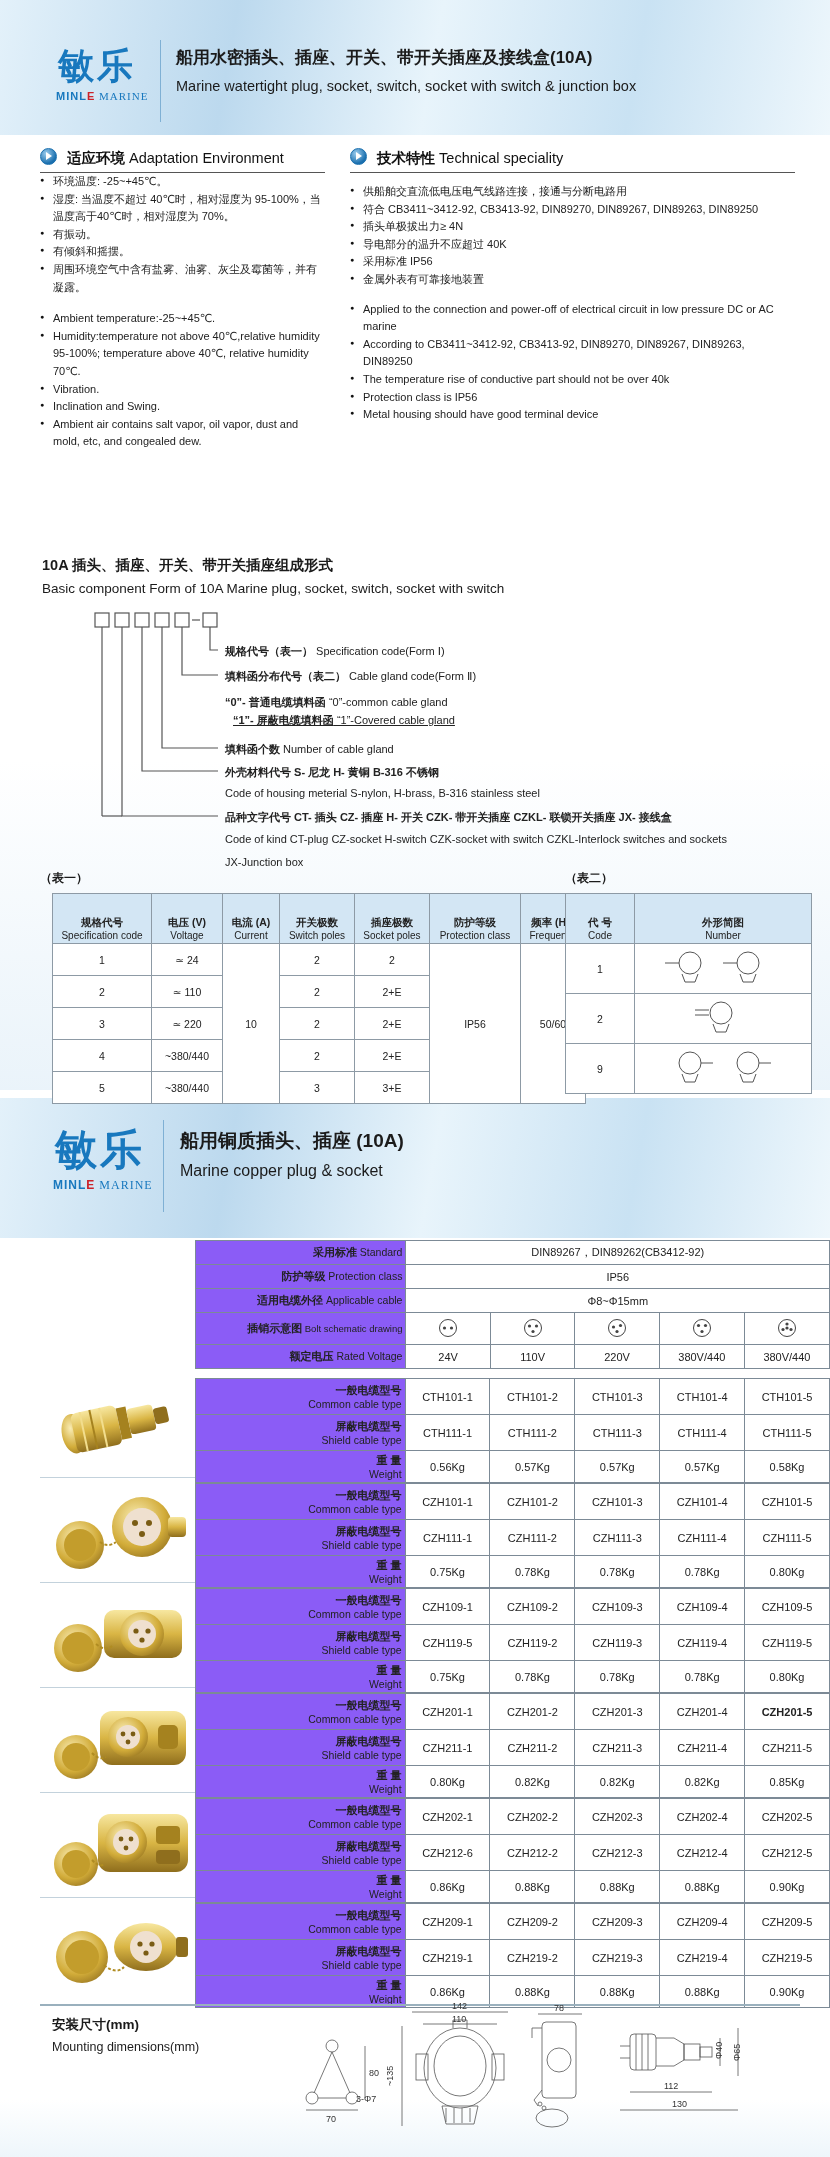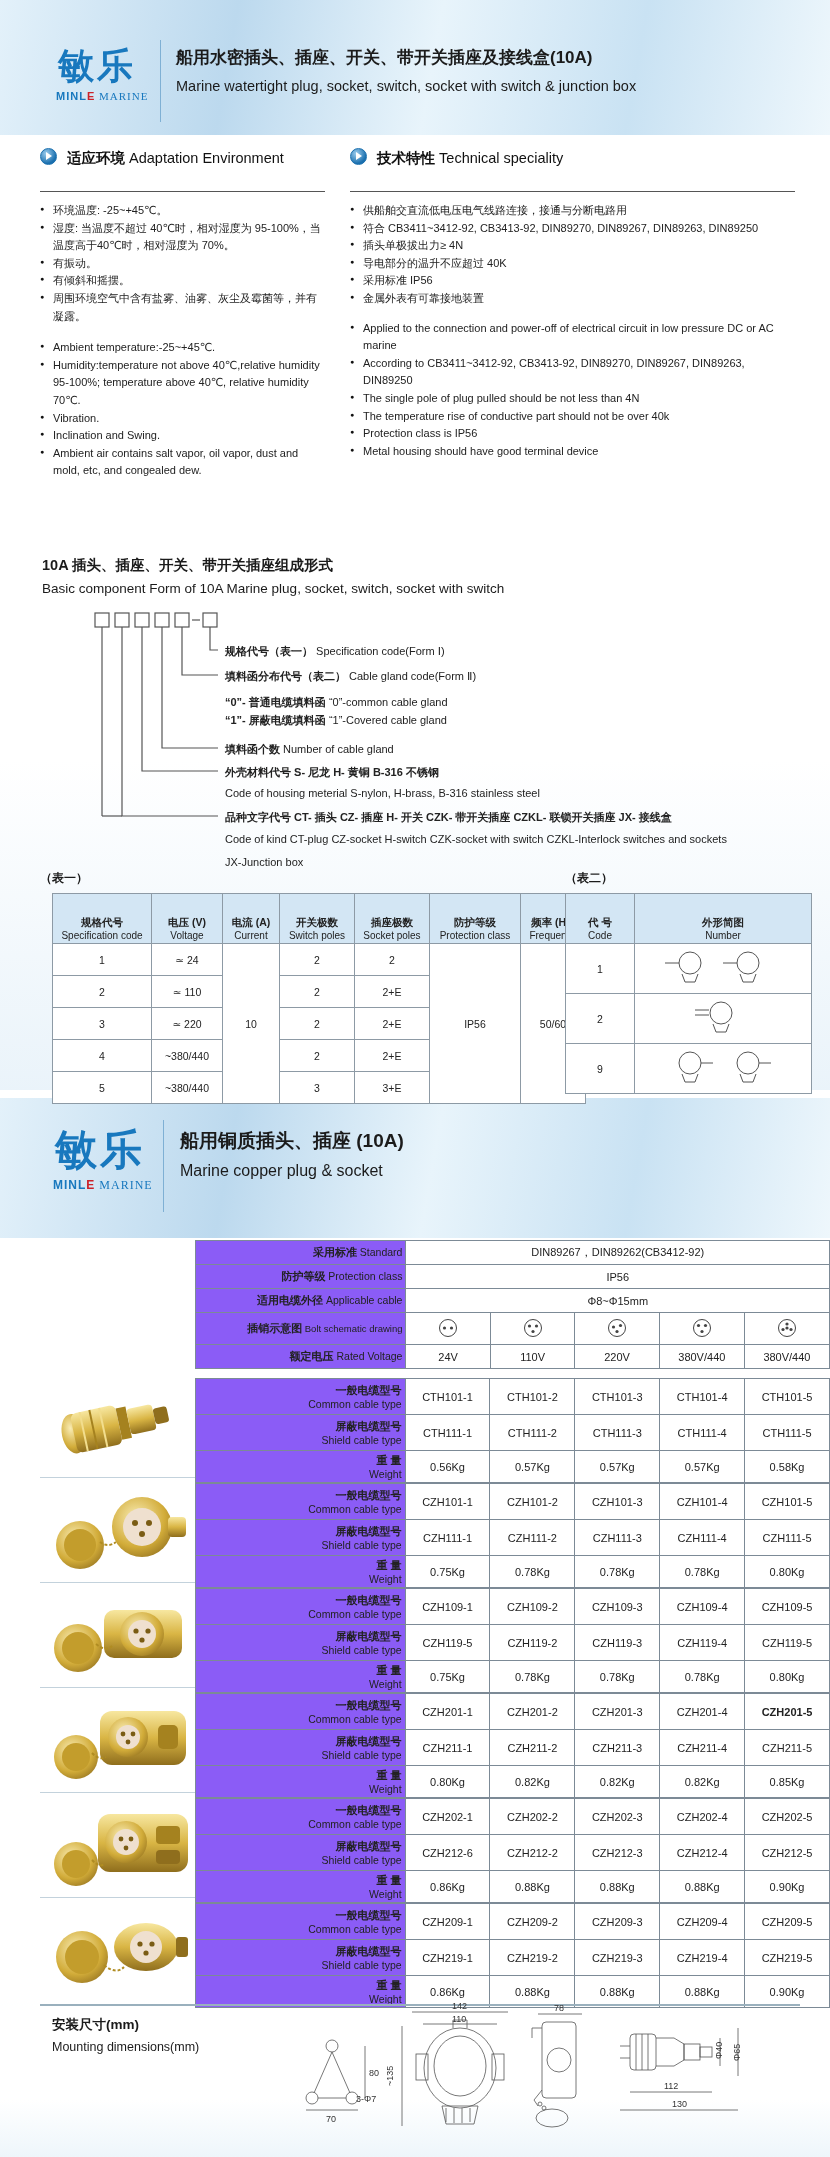--- a/index.html
+++ b/index.html
@@ -9,21 +9,21 @@
   .band{background:
       linear-gradient(100deg,#e3f1fa 0%,#bcd9ee 28%,#e8f4fb 52%,#c9e2f3 76%,#eef7fc 100%);}
   .wash{background:linear-gradient(180deg,rgba(255,255,255,0) 0%,#e9f3fa 55%,#d9eaf6 100%);opacity:.55;}
   .vdiv{width:1px;background:#7fb0d4;}
   .logo-cn{font-weight:bold;color:#1878be;letter-spacing:3px;}
   .logo-sub{font-weight:bold;color:#1878be;letter-spacing:1px;}
   .logo-sub .red{color:#cc2229;}
   .logo-sub .thin{font-weight:normal;color:#1878be;font-family:Liberation Serif, serif;}
   .t-cn{font-weight:bold;color:#1b1b1b;}
   .t-en{color:#1b1b1b;}
-  .sec-head{font-size:14.5px;color:#111;border-bottom:1px solid #555;padding-bottom:23px;}
+  .sec-head{font-size:14.5px;color:#111;border-bottom:1px solid #555;padding-bottom:4px;}
   .sec-head .cn{font-weight:bold;}
   .sec-icon{display:inline-block;width:15px;height:15px;border-radius:50%;
       background:radial-gradient(circle at 35% 30%,#9ccdee,#1a6fae 70%);position:relative;
       vertical-align:-2px;margin-right:6px;border:1px solid #1a6fae;}
   .sec-icon::after{content:"";position:absolute;left:5px;top:3px;
       border-left:6px solid #fff;border-top:4.5px solid transparent;border-bottom:4.5px solid transparent;}
   ul.bl{list-style:none;margin:0;padding:0;}
   ul.bl li{position:relative;padding-left:13px;font-size:11px;line-height:1.6;color:#222;}
   ul.bl li::before{content:"●";position:absolute;left:0;top:1px;font-size:7px;color:#111;}
   table{border-collapse:collapse;}
@@ -75,21 +75,21 @@
   <div class="abs t-cn" style="left:176px;top:16px;width:640px;font-size:17px;">船用水密插头、插座、开关、带开关插座及接线盒(10A)</div>
   <div class="abs t-en" style="left:176px;top:48px;width:640px;font-size:14.5px;">Marine watertight plug, socket, switch, socket with switch &amp; junction box</div>
 </div>
 
 <div class="abs" style="left:40px;top:148px;width:285px;">
   <div class="sec-head">
     <span class="sec-icon"></span>
     <span class="cn">适应环境</span>
     <span>Adaptation Environment</span>
   </div>
-  <ul class="bl" style="margin-top:10px;">
+  <ul class="bl" style="">
     <li>环境温度: -25~+45℃。</li>
     <li>湿度: 当温度不超过 40℃时，相对湿度为 95-100%，当温度高于40℃时，相对湿度为 70%。</li>
     <li>有振动。</li>
     <li>有倾斜和摇摆。</li>
     <li>周围环境空气中含有盐雾、油雾、灰尘及霉菌等，并有凝露。</li>
   </ul>
   <ul class="bl" style="margin-top:14px;">
     <li>Ambient temperature:-25~+45℃.</li>
     <li>Humidity:temperature not above 40℃,relative humidity 95-100%; temperature above 40℃, relative humidity 70℃.</li>
     <li>Vibration.</li>
@@ -108,21 +108,20 @@
     <li>供船舶交直流低电压电气线路连接，接通与分断电路用</li>
     <li>符合 CB3411~3412-92, CB3413-92, DIN89270, DIN89267, DIN89263, DIN89250</li>
     <li>插头单极拔出力≥ 4N</li>
     <li>导电部分的温升不应超过 40K</li>
     <li>采用标准 IP56</li>
     <li>金属外表有可靠接地装置</li>
   </ul>
   <ul class="bl" style="margin-top:12px;">
     <li>Applied to the connection and power-off of electrical circuit in low pressure DC or AC marine</li>
     <li>According to CB3411~3412-92, CB3413-92, DIN89270, DIN89267, DIN89263, DIN89250</li>
-    <li>The single pole of plug pulled should be not less than 4N</li>
     <li>The temperature rise of conductive part should not be over 40k</li>
     <li>Protection class is IP56</li>
     <li>Metal housing should have good terminal device</li>
   </ul>
 </div>
 
 <div class="abs" style="left:42px;top:556px;width:740px;">
   <div class="t-cn" style="font-size:14.5px;">10A 插头、插座、开关、带开关插座组成形式</div>
   <div class="t-en" style="font-size:13.5px;margin-top:6px;">Basic component Form of 10A Marine plug, socket, switch, socket with switch</div>
 </div>
@@ -141,21 +140,21 @@
     <polyline points="72,15 72,136 128,136"></polyline>
     <polyline points="52,15 52,159 128,159"></polyline>
     <polyline points="32,15 32,204 128,204"></polyline>
     <line x1="12" y1="15" x2="12" y2="204"></line>
     <line x1="12" y1="204" x2="32" y2="204"></line>
   </g>
 </svg>
 <div class="abs codelab" style="left:225px;top:644px;"><span class="cn">规格代号（表一）</span><span> Specification code(Form Ⅰ)</span></div>
 <div class="abs codelab" style="left:225px;top:669px;"><span class="cn">填料函分布代号（表二）</span><span> Cable gland code(Form Ⅱ)</span></div>
 <div class="abs codelab" style="left:225px;top:695px;"><span class="cn">“0”- 普通电缆填料函</span><span> “0”-common cable gland</span></div>
-<div class="abs codelab" style="left:225px;top:713px;"><span class="cn">“1”- 屏蔽电缆填料函</span><span> “1”-Covered cable gland</span></div>
+<div class="abs codelab" style="left:233px;top:713px;text-decoration:underline;"><span class="cn">“1”- 屏蔽电缆填料函</span><span> “1”-Covered cable gland</span></div>
 <div class="abs codelab" style="left:225px;top:742px;"><span class="cn">填料函个数</span><span> Number of cable gland</span></div>
 <div class="abs codelab" style="left:225px;top:765px;"><span class="cn">外壳材料代号 S- 尼龙 H- 黄铜 B-316 不锈钢</span></div>
 <div class="abs codelab" style="left:225px;top:787px;"><span>Code of housing meterial S-nylon, H-brass, B-316 stainless steel</span></div>
 <div class="abs codelab" style="left:225px;top:810px;"><span class="cn">品种文字代号 CT- 插头 CZ- 插座 H- 开关 CZK- 带开关插座 CZKL- 联锁开关插座 JX- 接线盒</span></div>
 <div class="abs codelab" style="left:225px;top:833px;"><span>Code of kind CT-plug CZ-socket H-switch CZK-socket with switch CZKL-Interlock switches and sockets</span></div>
 <div class="abs codelab" style="left:225px;top:856px;"><span>JX-Junction box</span></div>
 
 <div class="abs t-cn" style="left:40px;top:870px;font-size:12px;">（表一）</div>
 <table class="grid abs" style="left:52px;top:893px;">
   <tbody>

